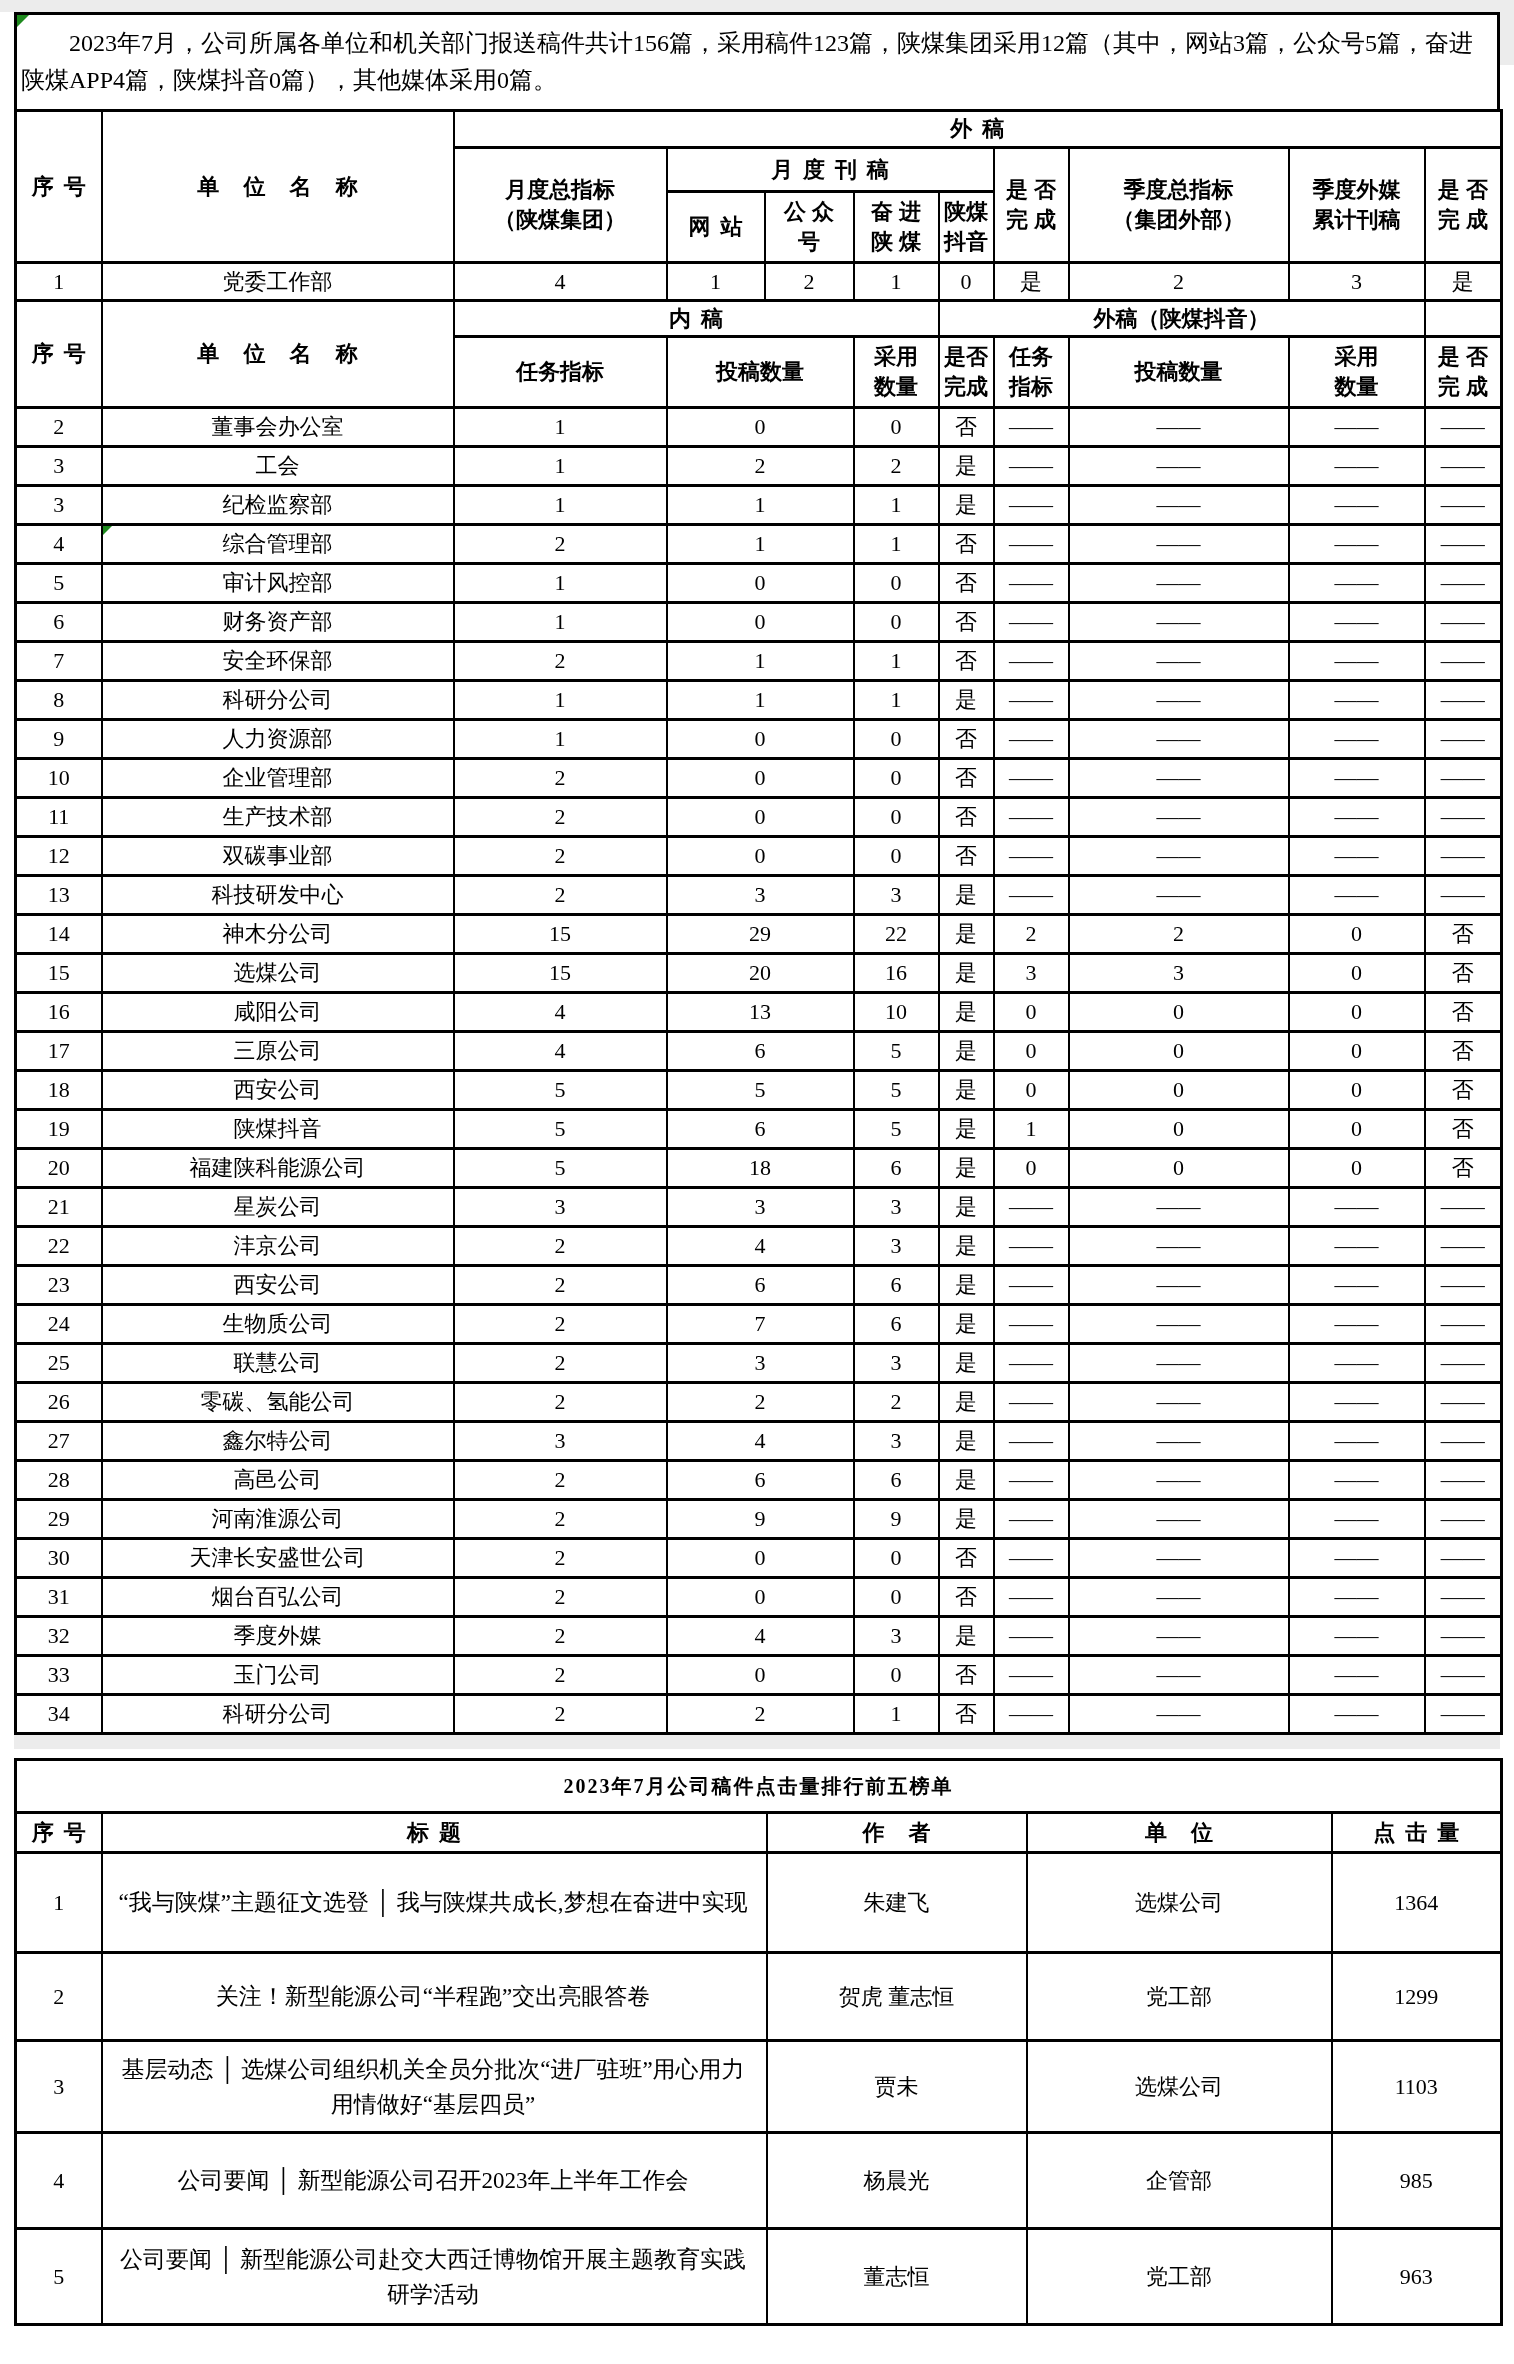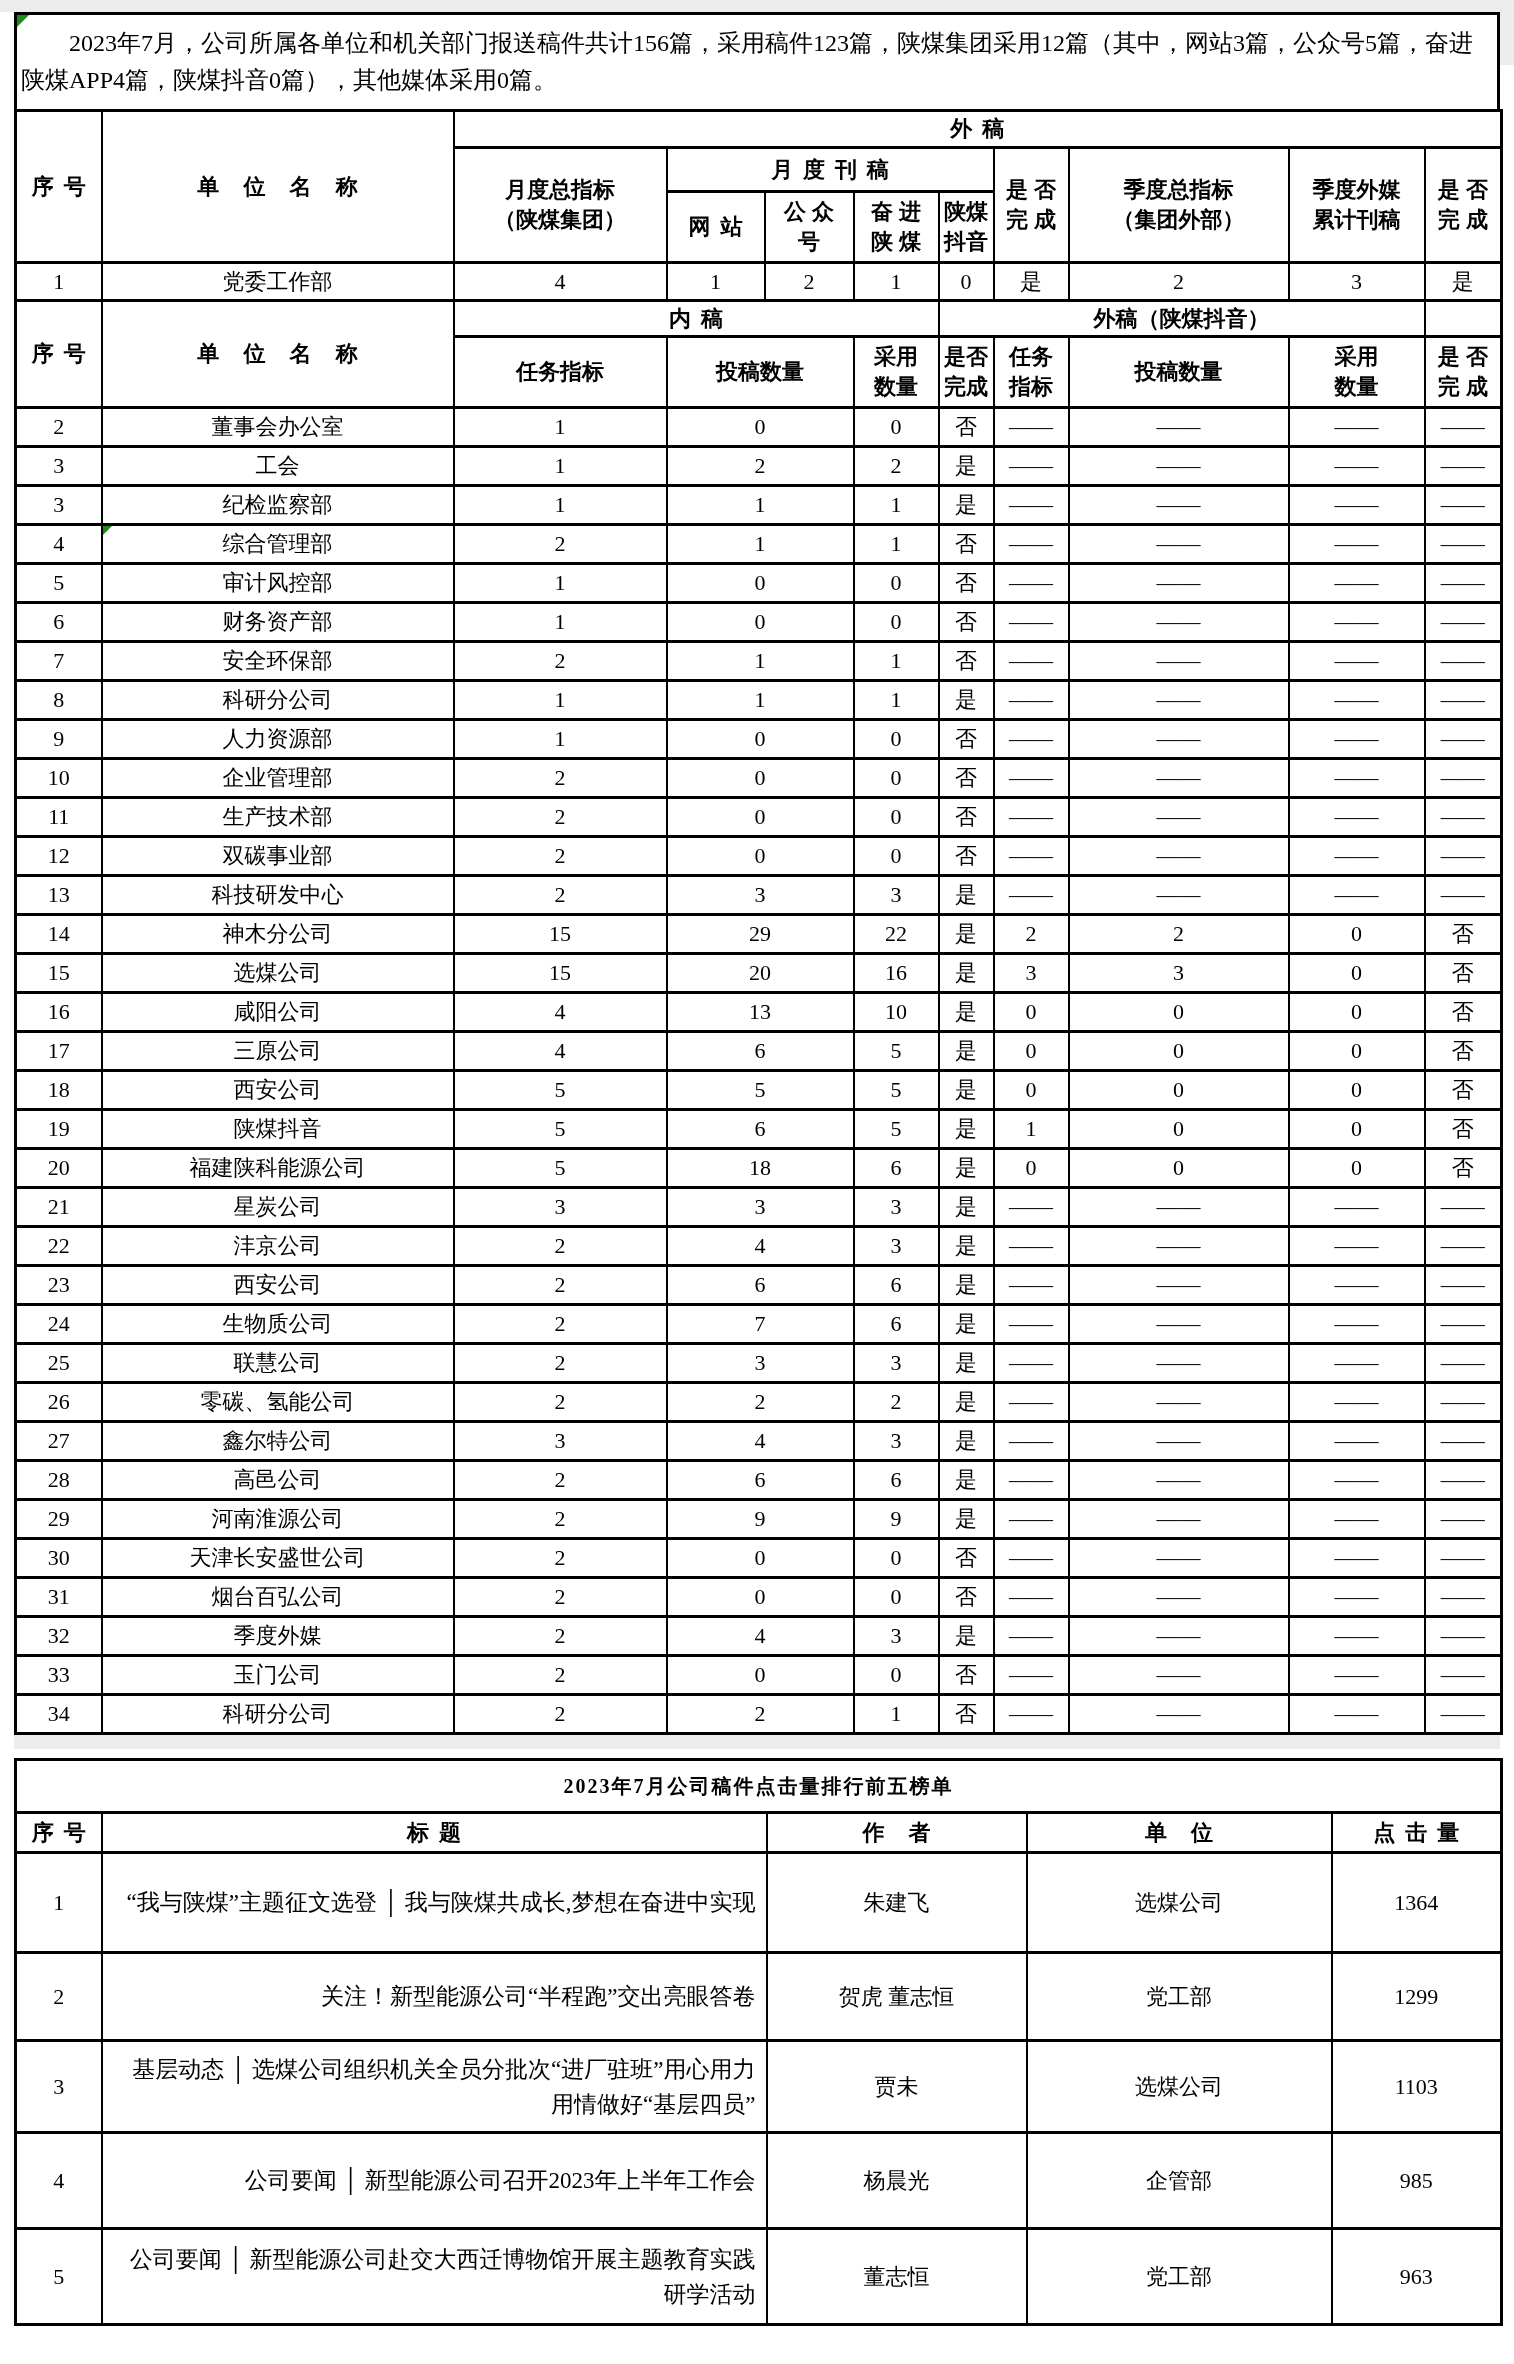--- a/index.html
+++ b/index.html
@@ -48,21 +48,21 @@
     position:absolute;top:0;left:0;width:0;height:0;
     border-top:9px solid #1e8a1e;border-right:9px solid transparent;
   }
   .flag-lg{border-top-width:12px;border-right-width:12px;}
   .gap{height:23px;background:#ffffff;}
   .gap-band{height:14px;background:#ececec;}
   .rt-title-row th{height:50px;font-size:20px;font-weight:bold;letter-spacing:2px;}
   .rt-head{height:40px;}
   .ranking td{font-size:22px;}
   .ranking td.article-title{
-    text-align:right;padding:4px 10px 4px 8px;font-size:23px;line-height:35px;
+    text-align:center;padding:4px 10px 4px 8px;font-size:23px;line-height:35px;
   }
 </style>
 </head>
 <body>
 
 <div data-name="spreadsheet-page">
   <div class="top-strip" data-name="top-margin-strip"></div>
   <div class="title-side" data-name="title-side-strip"></div>
 
   <div class="sheet" data-name="sheet-area">

